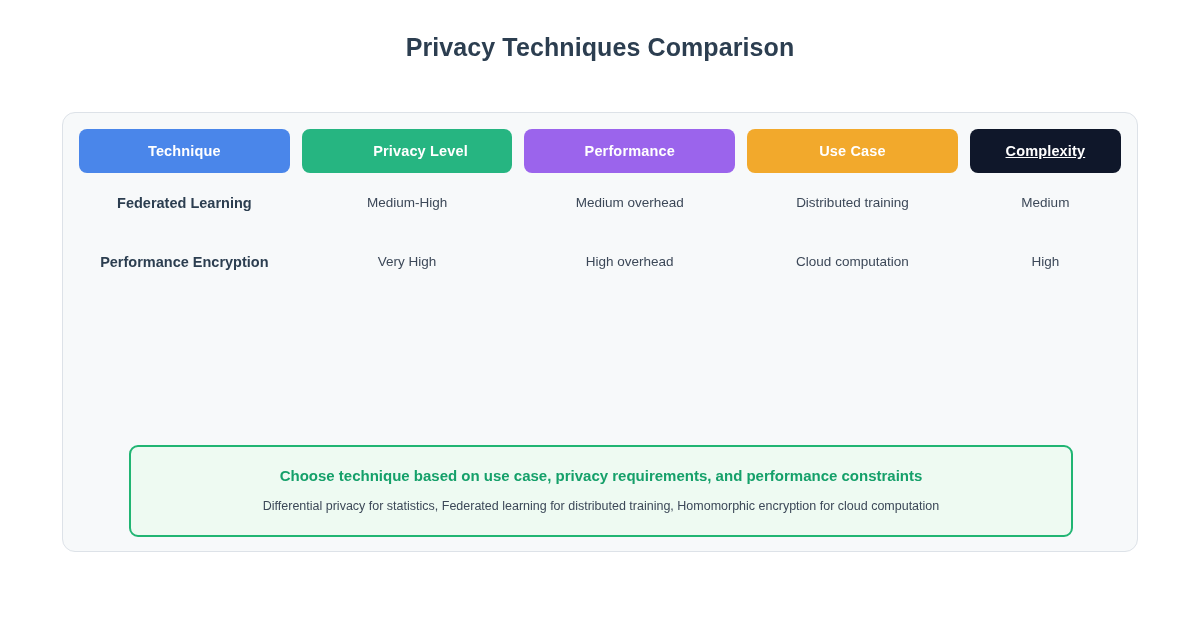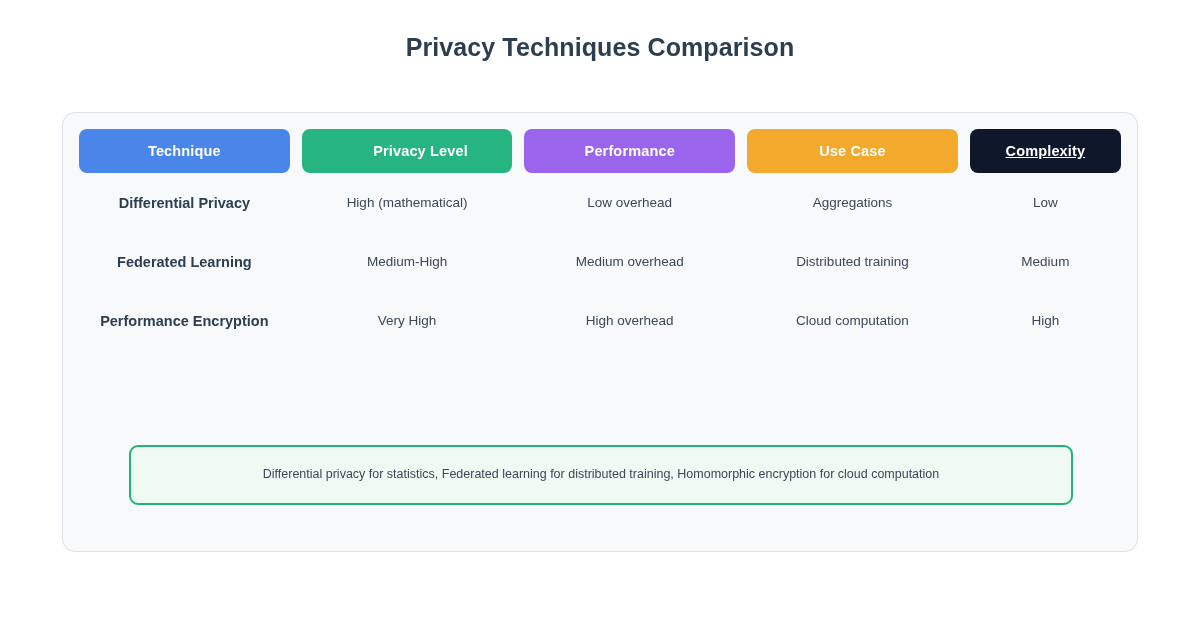--- a/index.html
+++ b/index.html
@@ -144,41 +144,35 @@
         <tr>
           <th style="background: rgb(74, 134, 234);">Technique</th>
           <th style="background: rgb(38, 181, 129); padding-left: 27px;">Privacy Level</th>
           <th style="background: rgb(155, 100, 236);">Performance</th>
           <th style="background: rgb(242, 169, 44);">Use Case</th>
           <th style="background: #0f172a; text-decoration: underline;">Complexity</th>
         </tr>
       </thead>
       <tbody>
         <tr>
-          <td class="col-technique">Differential Privacy</td>
-          <td>High (mathematical)</td>
-          <td>Low overhead</td>
-          <td>Aggregations</td>
-          <td>Low</td>
-        </tr>
-        <tr>
           <td class="col-technique">Federated Learning</td>
           <td>Medium-High</td>
           <td>Medium overhead</td>
           <td>Distributed training</td>
           <td>Medium</td>
         </tr>
         <tr>
           <td class="col-technique">Performance Encryption</td>
           <td>Very High</td>
           <td>High overhead</td>
           <td>Cloud computation</td>
           <td>High</td>
         </tr>
       </tbody>
     </table>
 
     <div class="callout" style="background: rgb(238, 250, 242); border-color: rgb(33, 181, 115);">
+      <p class="callout-title" style="color: rgb(21, 160, 106);">Choose technique based on use case, privacy requirements, and performance constraints</p>
       <p class="callout-sub">Differential privacy for statistics, Federated learning for distributed training, Homomorphic encryption for cloud computation</p>
     </div>
 
   </div>
 </div>
 
 </body></html>

